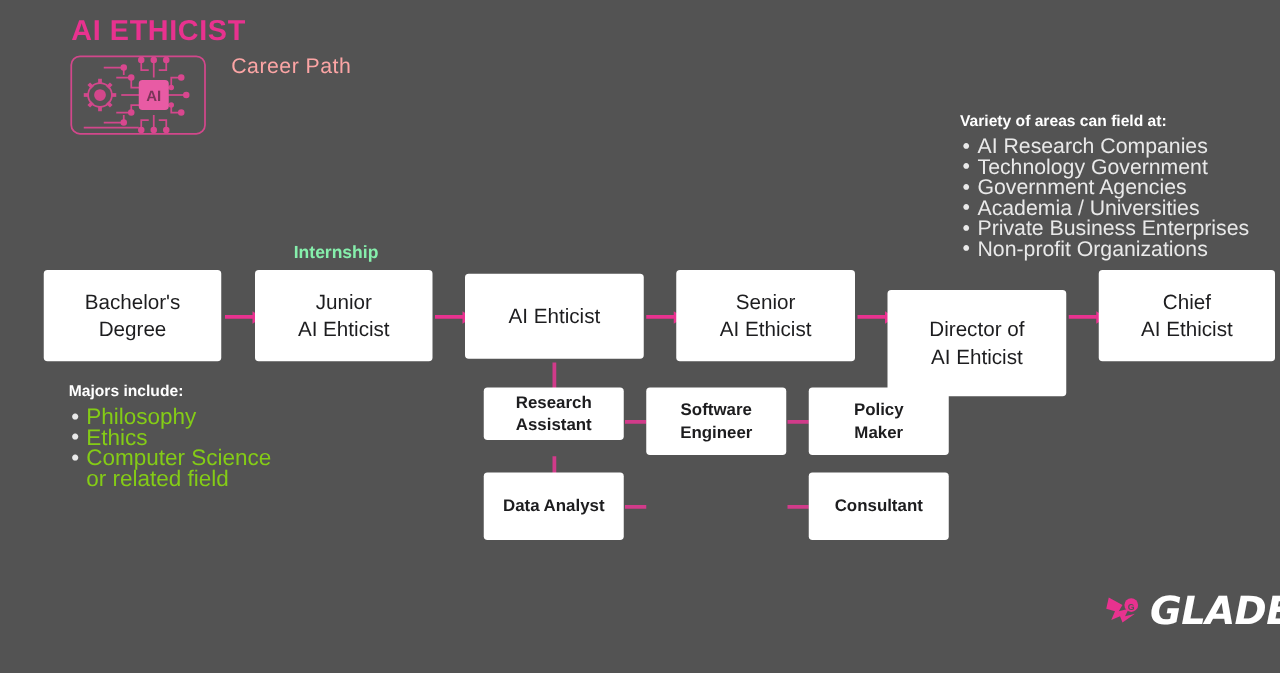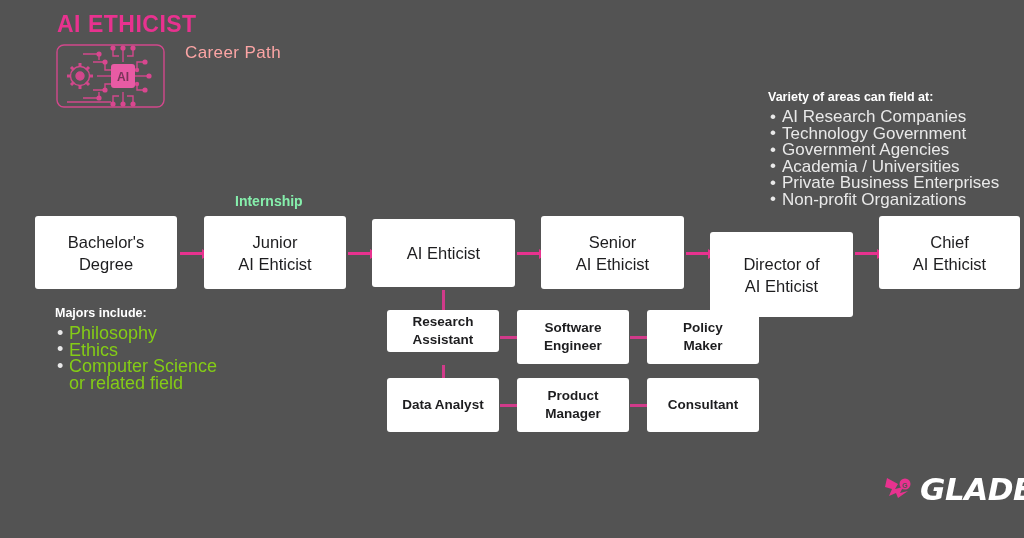--- a/index.html
+++ b/index.html
@@ -342,24 +342,20 @@
 Engineer</span>
   </div>
   <div class="node sub" style="left:647px; top:310px; width:112px; height:54px;">
     <span class="txt">Policy
 Maker</span>
   </div>
 
   <div class="node sub" style="left:387px; top:378px; width:112px; height:54px;">
     <span class="txt">Data Analyst</span>
   </div>
-  <div class="node sub" style="left:517px; top:378px; width:112px; height:54px;">
-    <span class="txt">Product
-Manager</span>
-  </div>
   <div class="node sub" style="left:647px; top:378px; width:112px; height:54px;">
     <span class="txt">Consultant</span>
   </div>
 
   <div class="gladeo">
     <div class="gladeo-mark">
       <svg viewBox="0 0 34 34" width="34" height="34" xmlns="http://www.w3.org/2000/svg">
         <path d="M3 6 L14 12 L11 17 L19 15 L16 21 L24 19 L14 26 L12 21 L5 24 L8 17 L1 15 Z" fill="#e8328f"></path>
         <circle cx="21" cy="12" r="5.5" fill="#e8328f"></circle>
         <text x="21" y="16" font-family="'Liberation Sans', sans-serif" font-size="7" font-weight="bold" fill="#535353" text-anchor="middle">G</text>

